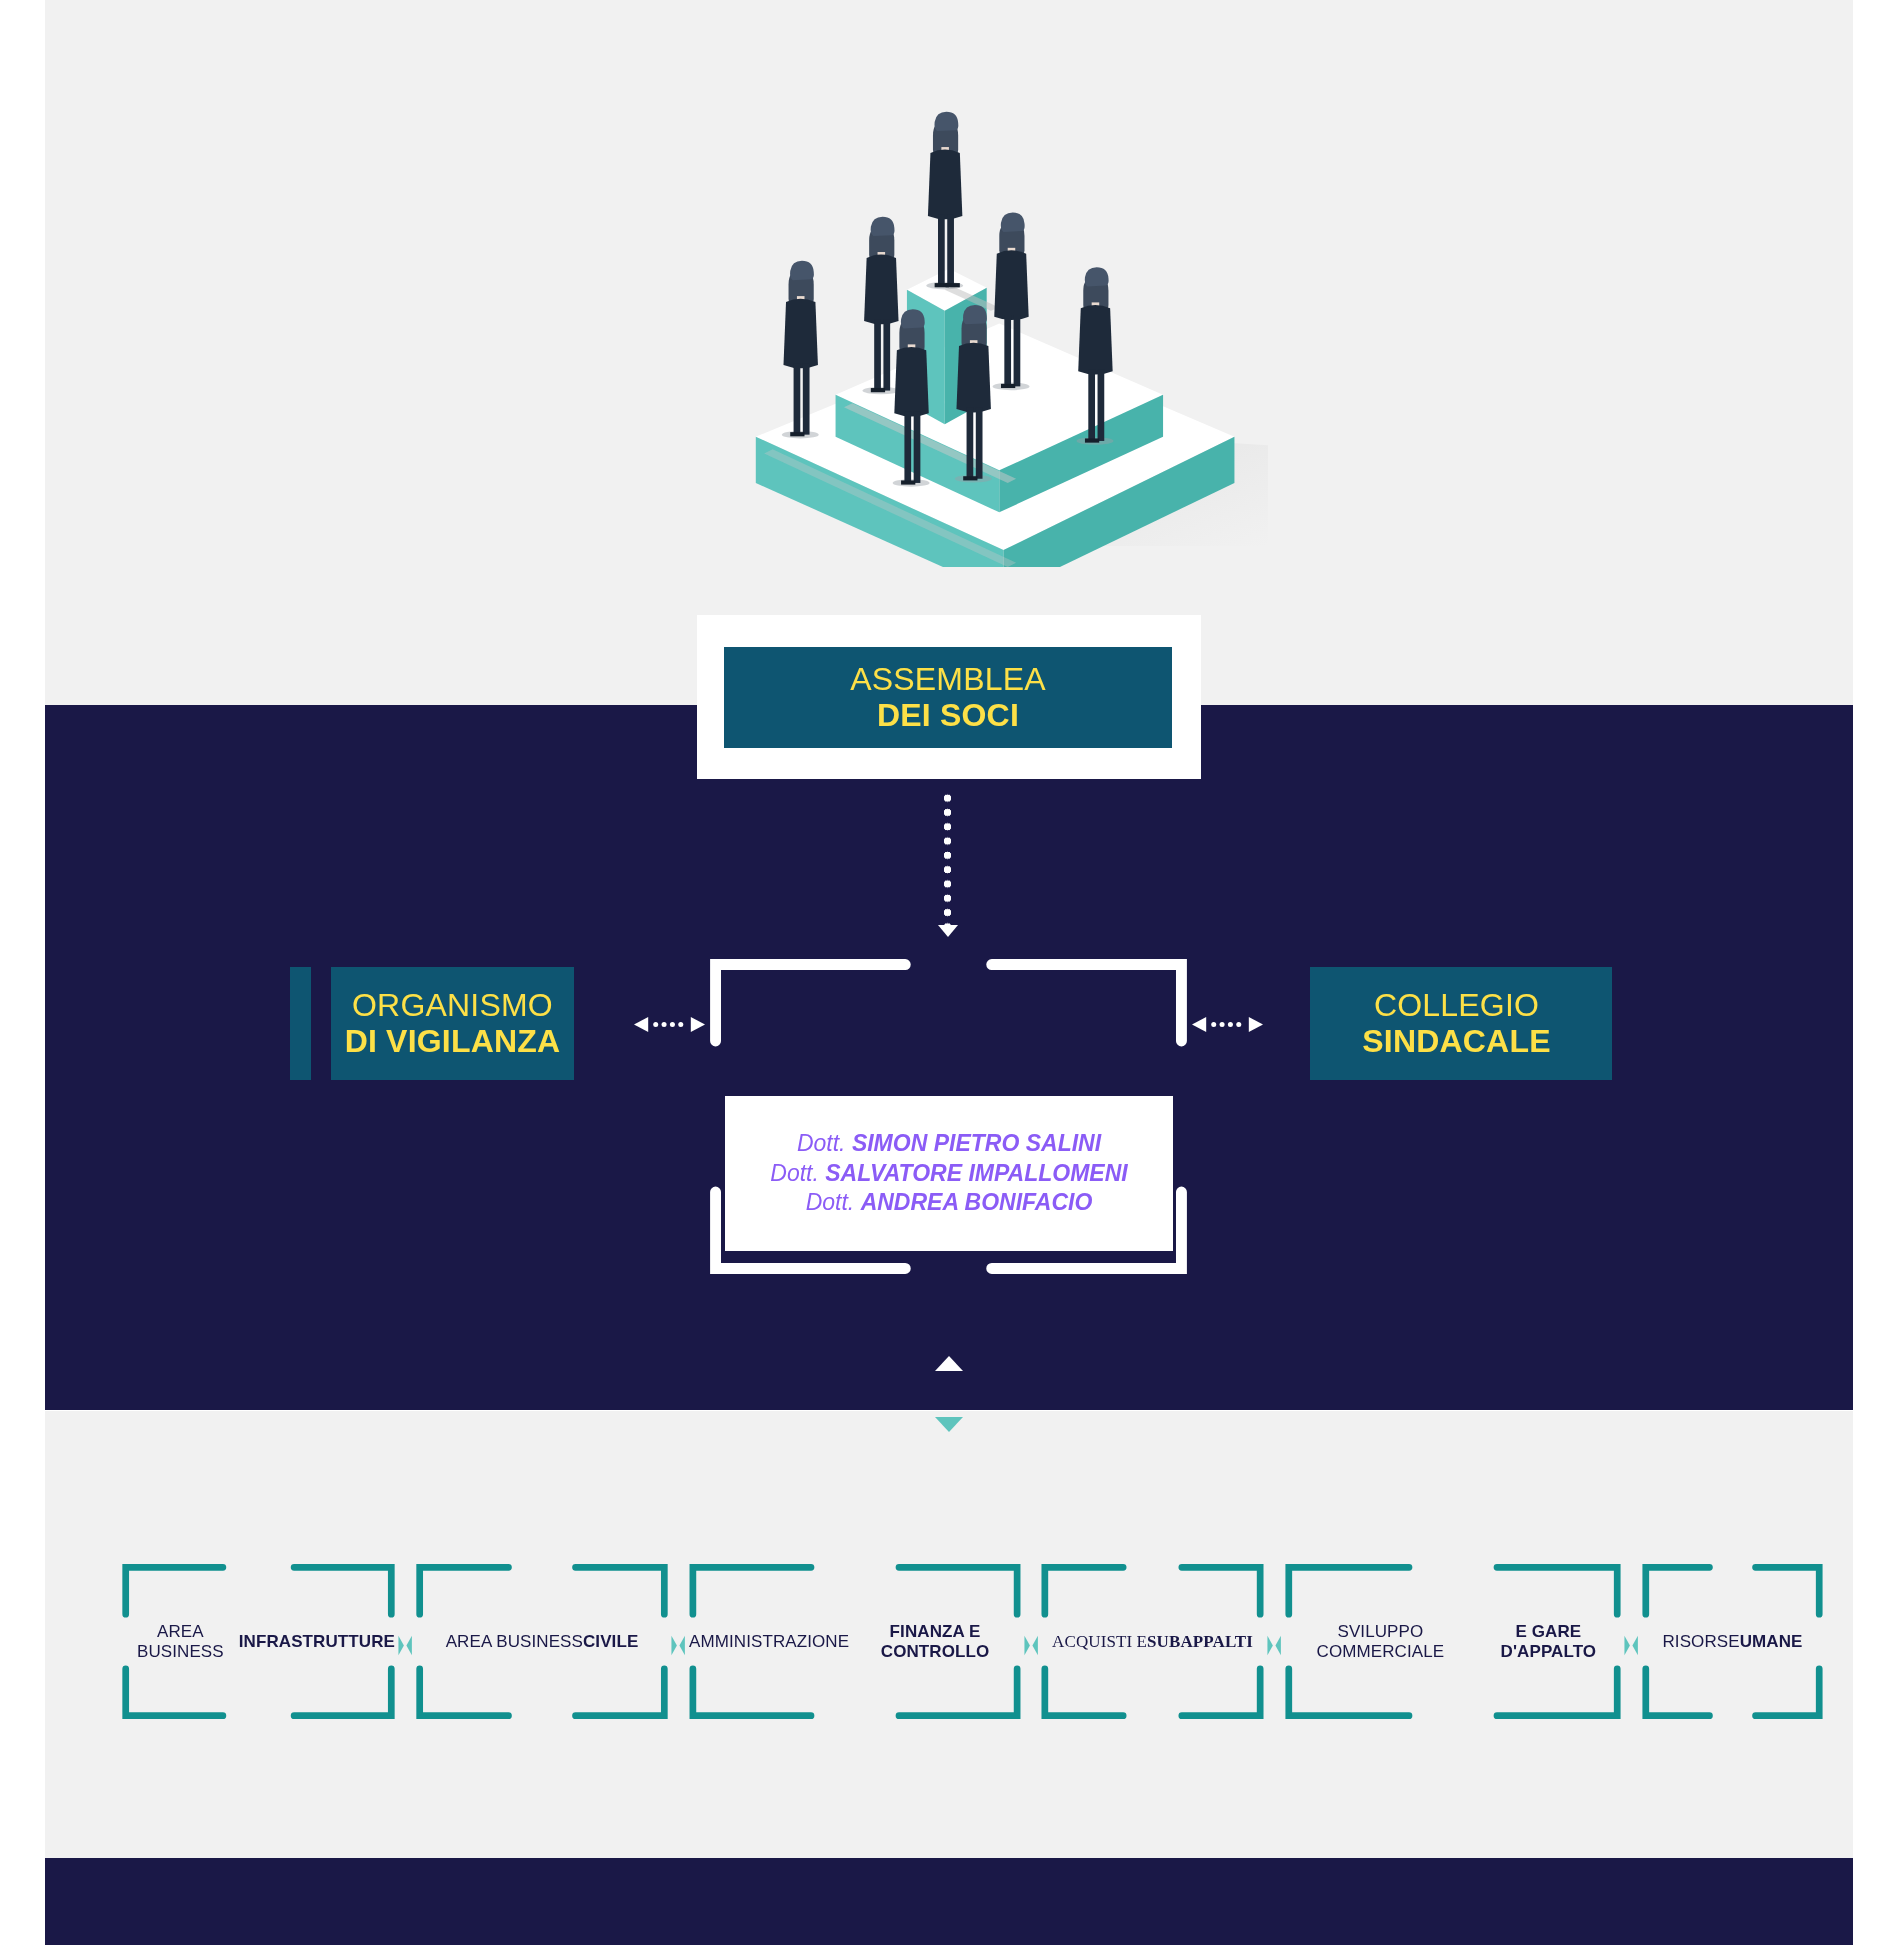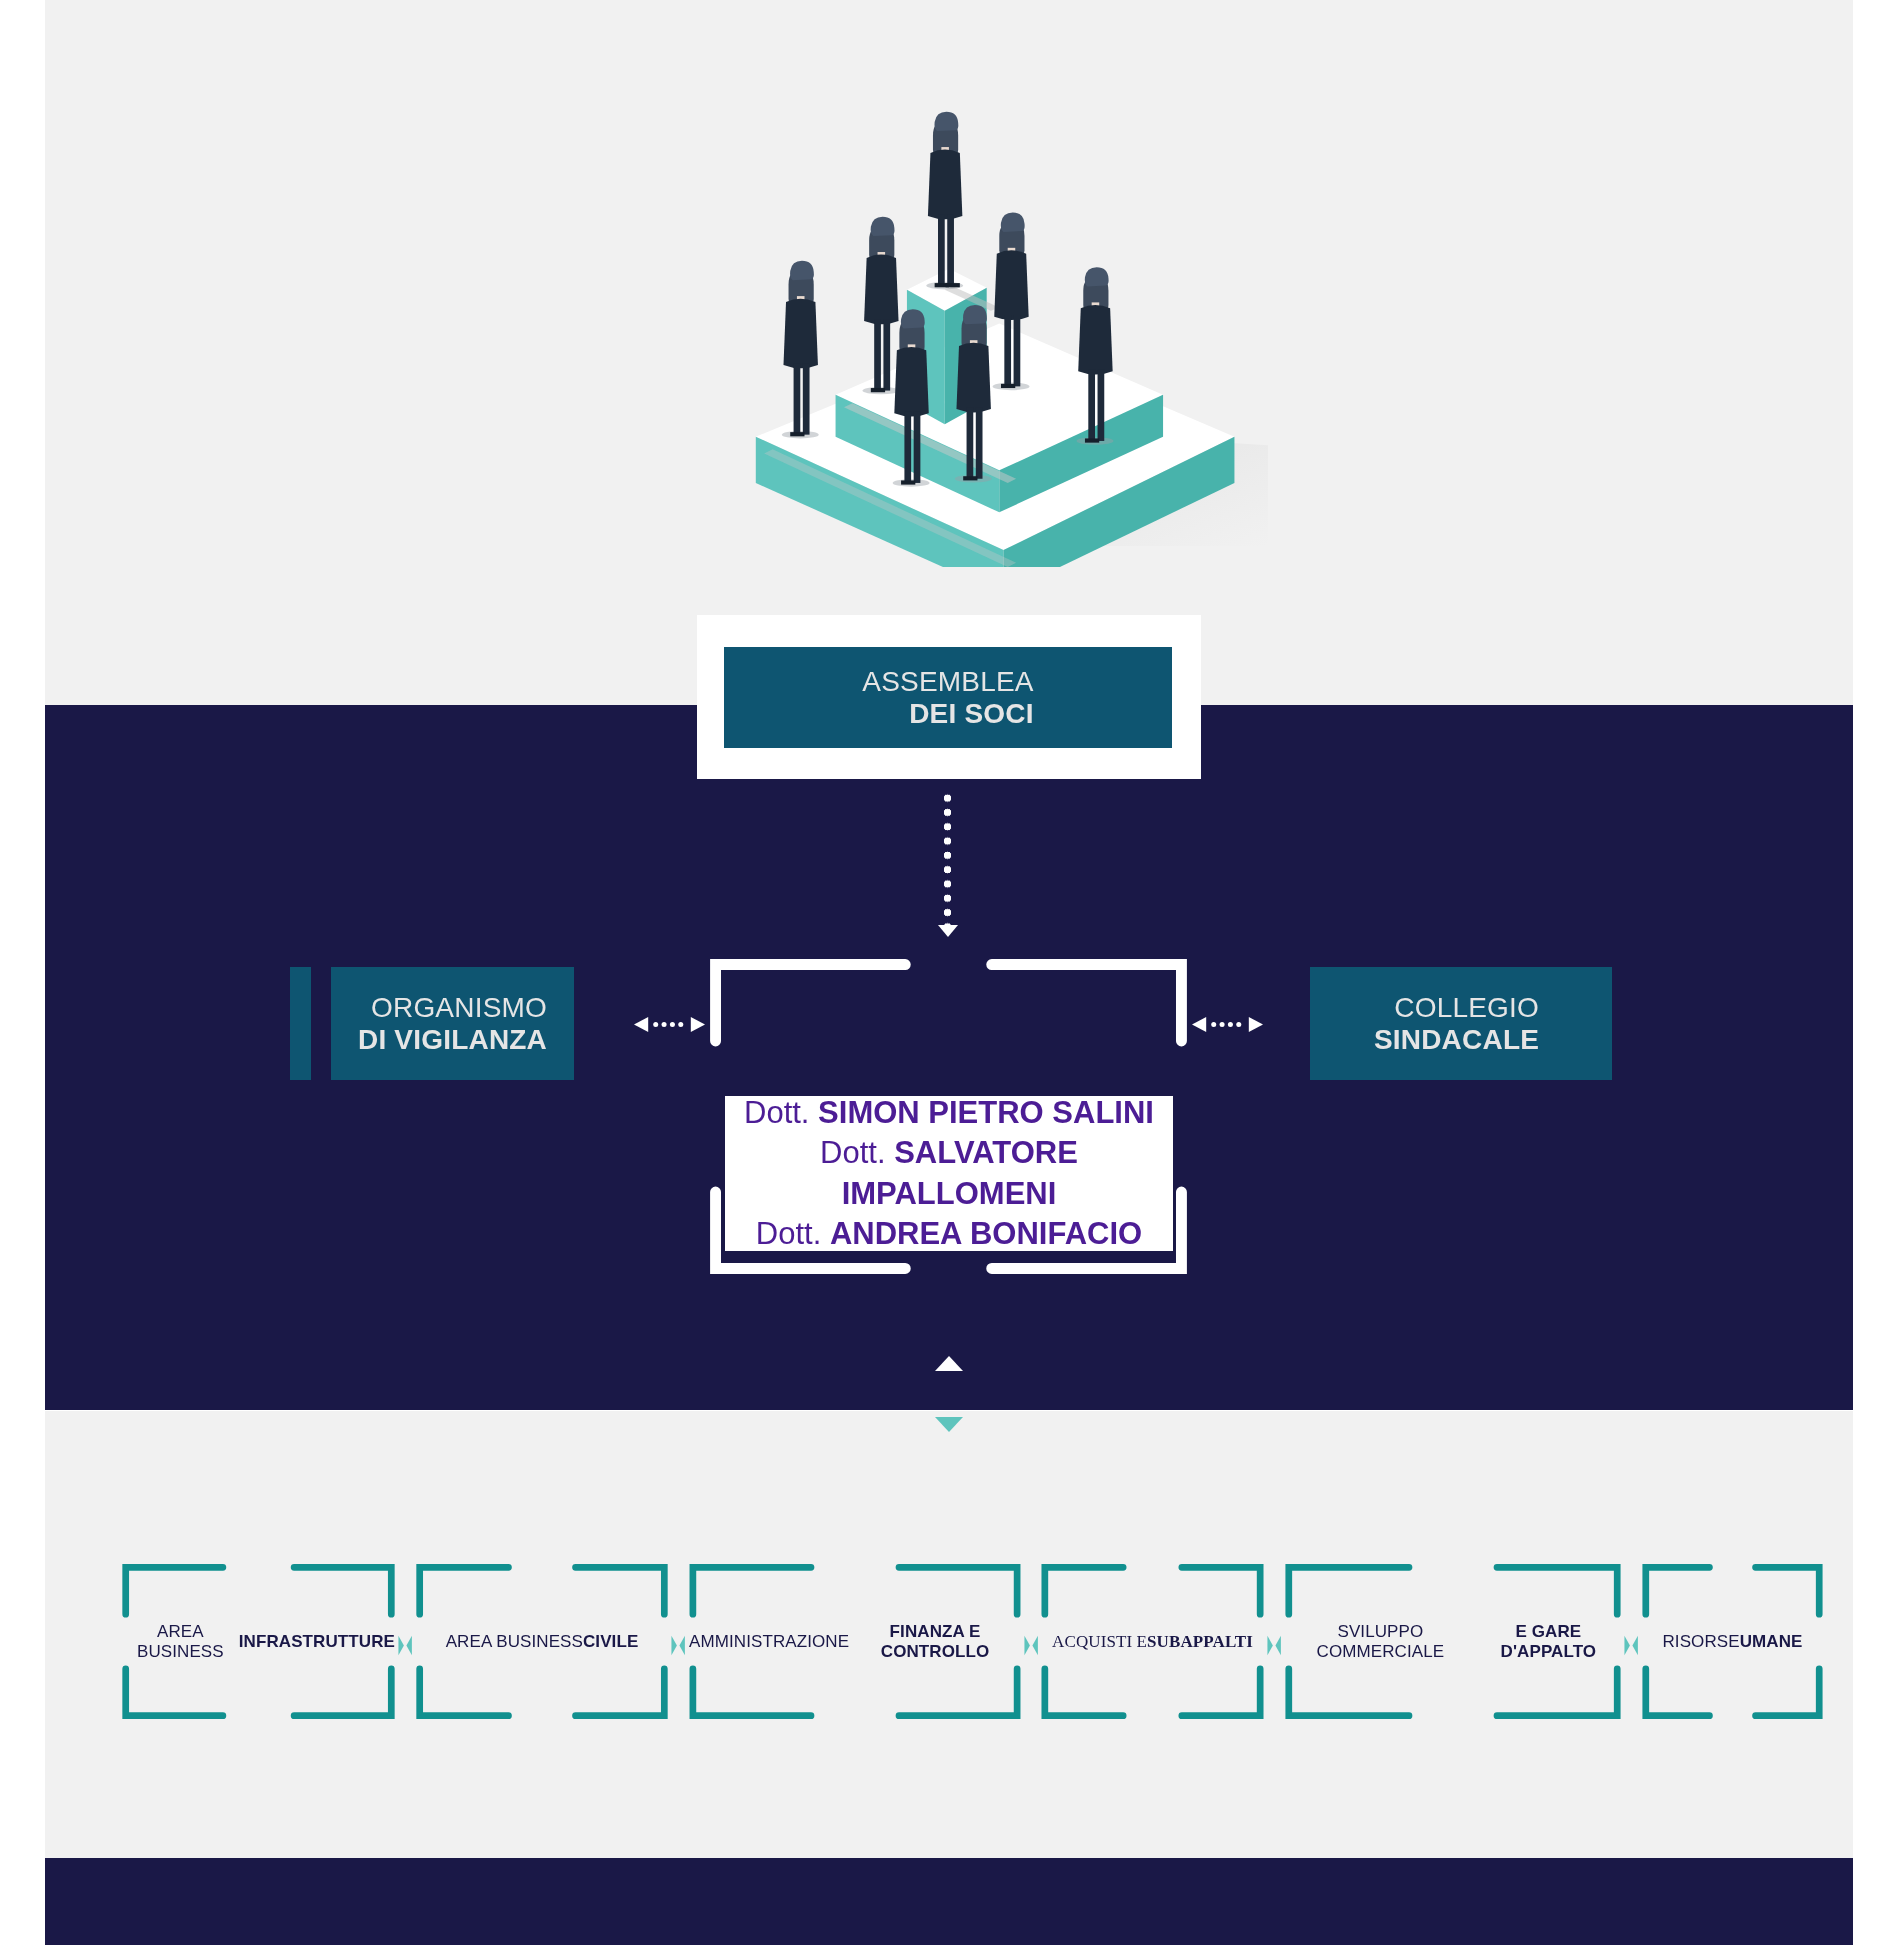--- a/index.html
+++ b/index.html
@@ -28,22 +28,22 @@
     background:#ffffff;
   }
   .assemblea-box{
     position:absolute;left:724px;top:647px;width:448px;height:101px;
     background:#0e5571;
     display:flex;flex-direction:column;align-items:center;justify-content:center;
   }
 
   
   .lbl{
-    color:#e5e5e5;text-align:right;line-height:1.12;
-    font-size:28px;letter-spacing:0.2px;
+    color:#fde047;text-align:center;line-height:1.12;
+    font-size:32px;letter-spacing:0.2px;
     font-stretch:condensed;
   }
   .lbl .l1{font-weight:400;display:block;}
   .lbl .l2{font-weight:700;display:block;}
 
   
   .vconn{position:absolute;left:943px;top:791px;width:9.2px;height:151px;}
   .vconn .dots{
     position:absolute;left:0;top:0;width:9.2px;height:134px;
     background-image:radial-gradient(circle, #ffffff 42%, rgba(255,255,255,0) 46%);
@@ -72,22 +72,23 @@
   .cda-frame svg{display:block;width:481px;height:319px;}
   .cda-box{
     position:absolute;left:729px;top:974px;width:440px;height:101px;background:#0e5571;
     display:flex;flex-direction:column;align-items:center;justify-content:center;
   }
   .cda-names{
     position:absolute;left:725px;top:1096px;width:448px;height:155px;background:#ffffff;
     display:flex;flex-direction:column;align-items:center;justify-content:center;
   }
   .nm{
-    color:#4c1d95;font-size:31px;line-height:1.30;text-align:center;
+    color:#8b5cf6;font-size:23px;line-height:1.30;text-align:center;
     font-stretch:condensed;
+    font-style:italic;
   }
   .nm .pre{font-weight:400;}
   .nm .nam{font-weight:700;}
 
   
   .hconn{position:absolute;top:1016px;height:17px;}
   .hconn svg{display:block;}
   .hconn-left{left:634px;width:71px;}
   .hconn-right{left:1192px;width:71px;}
 

